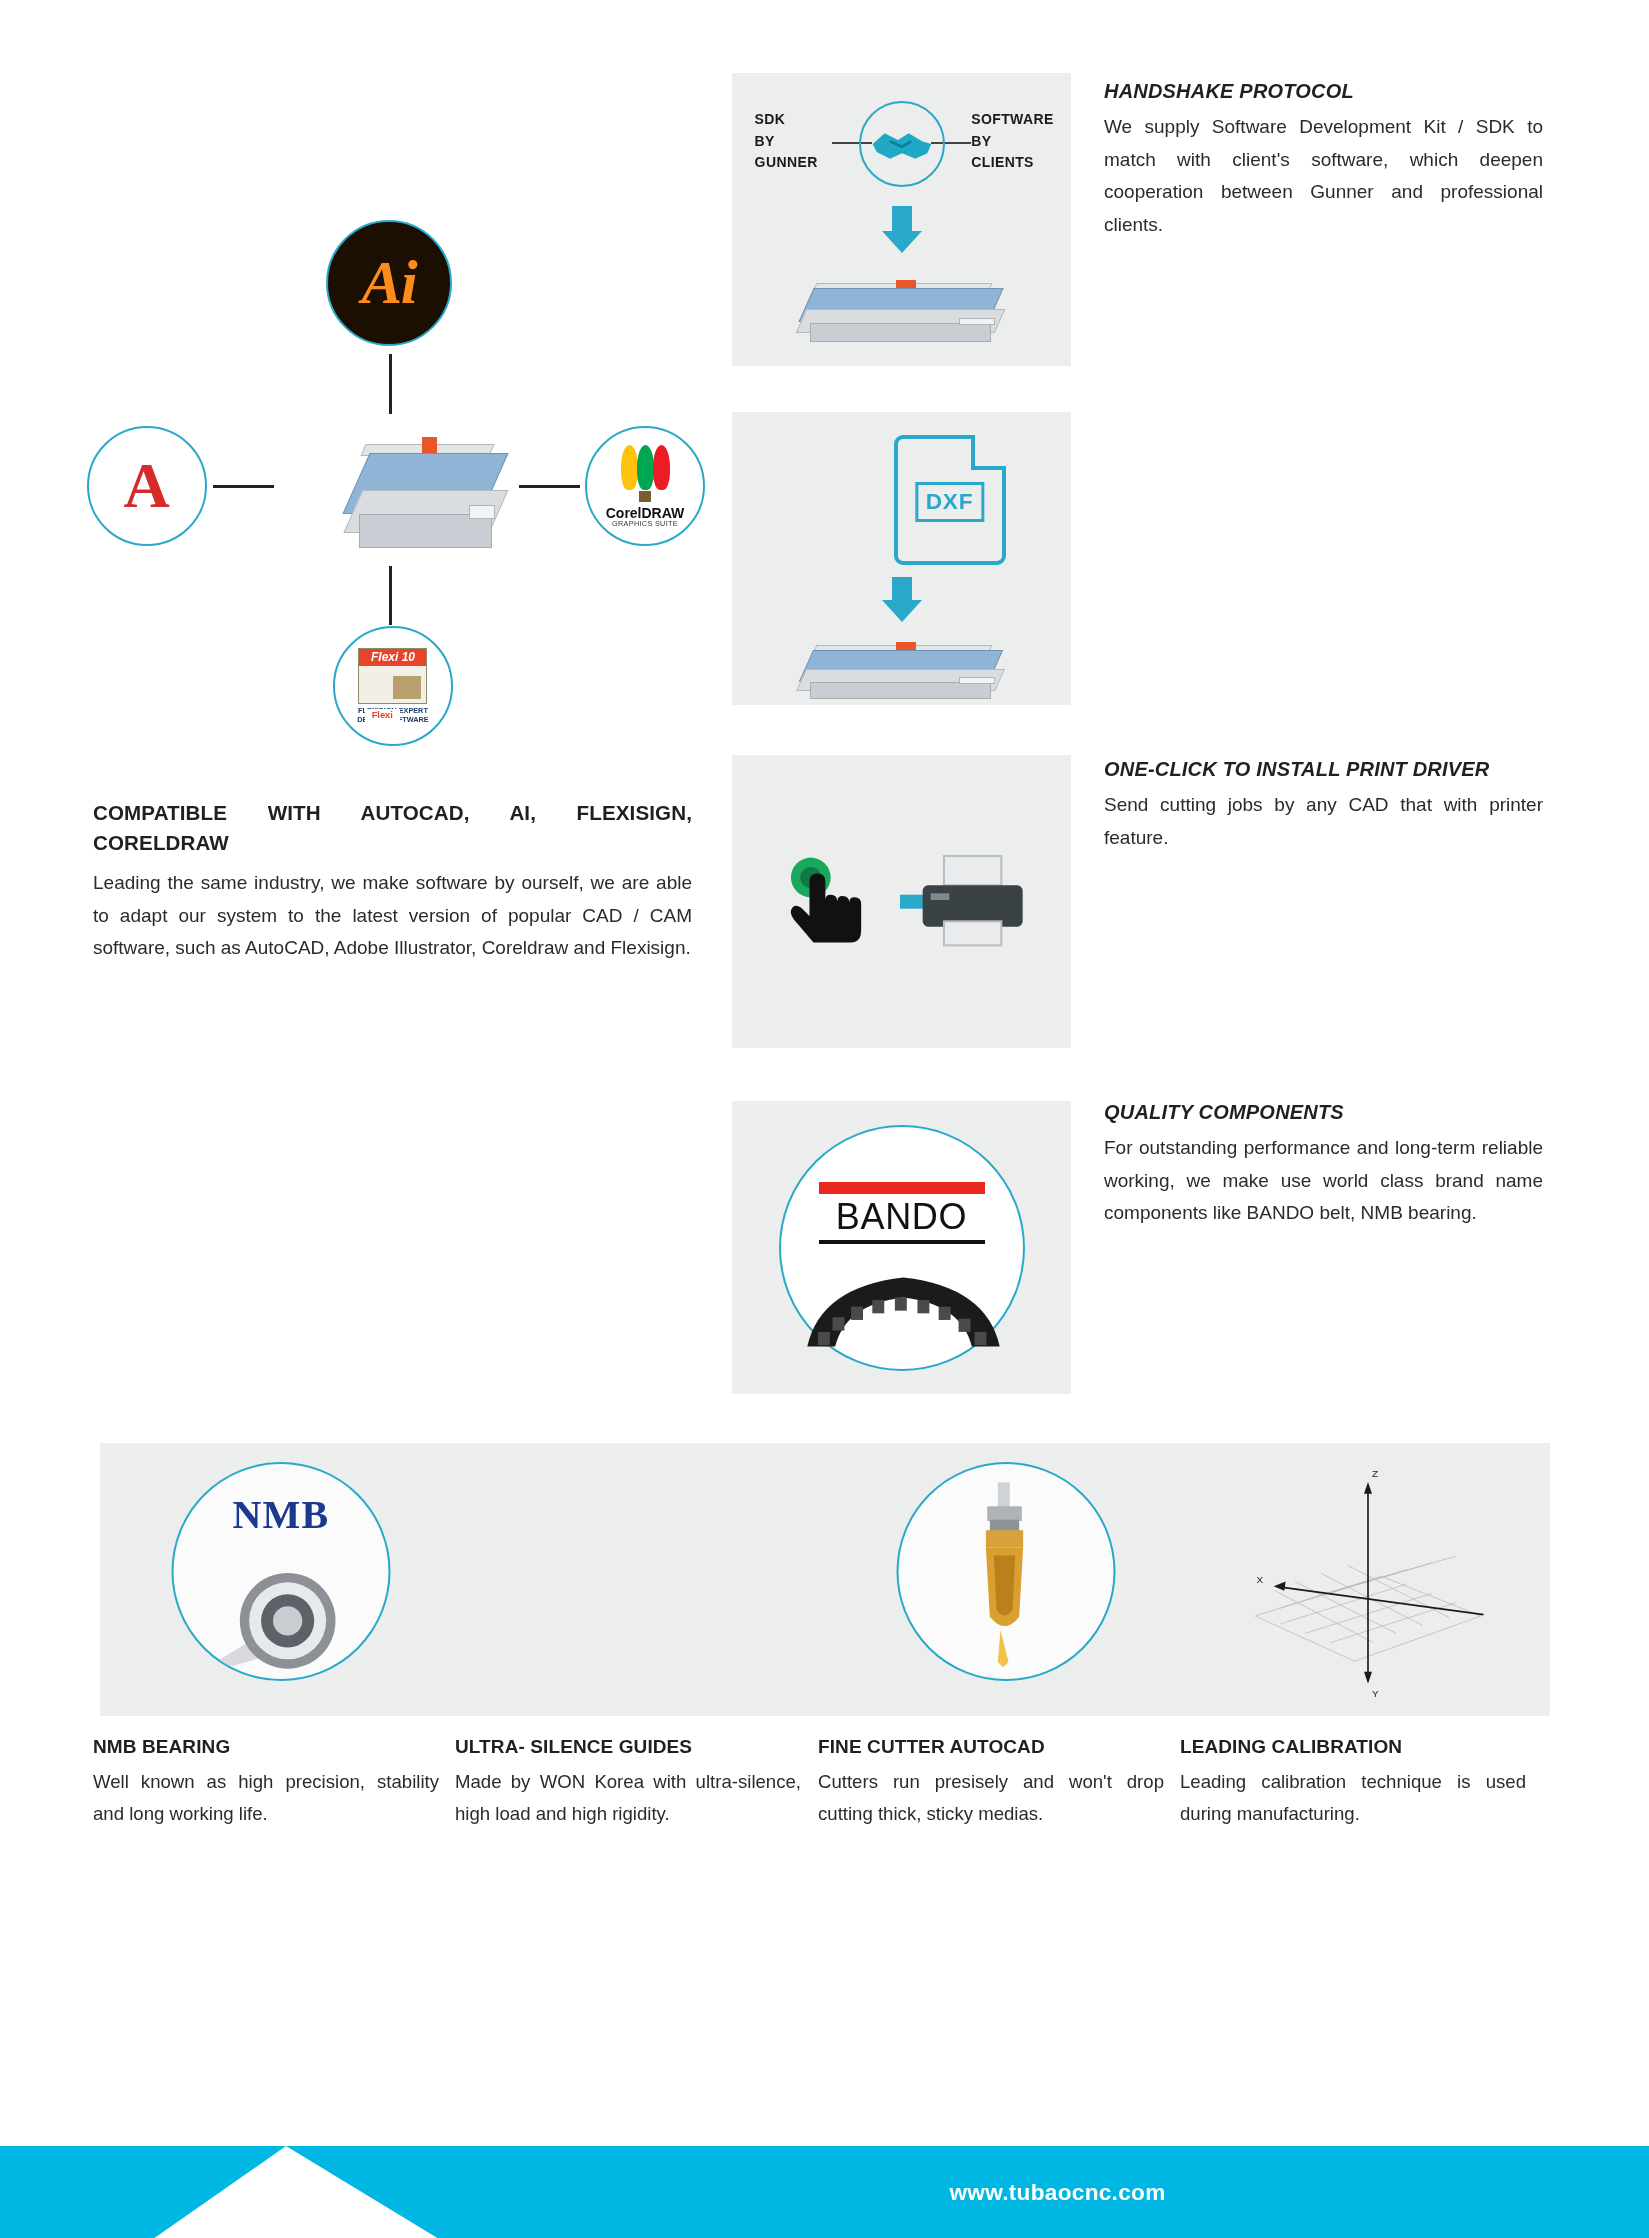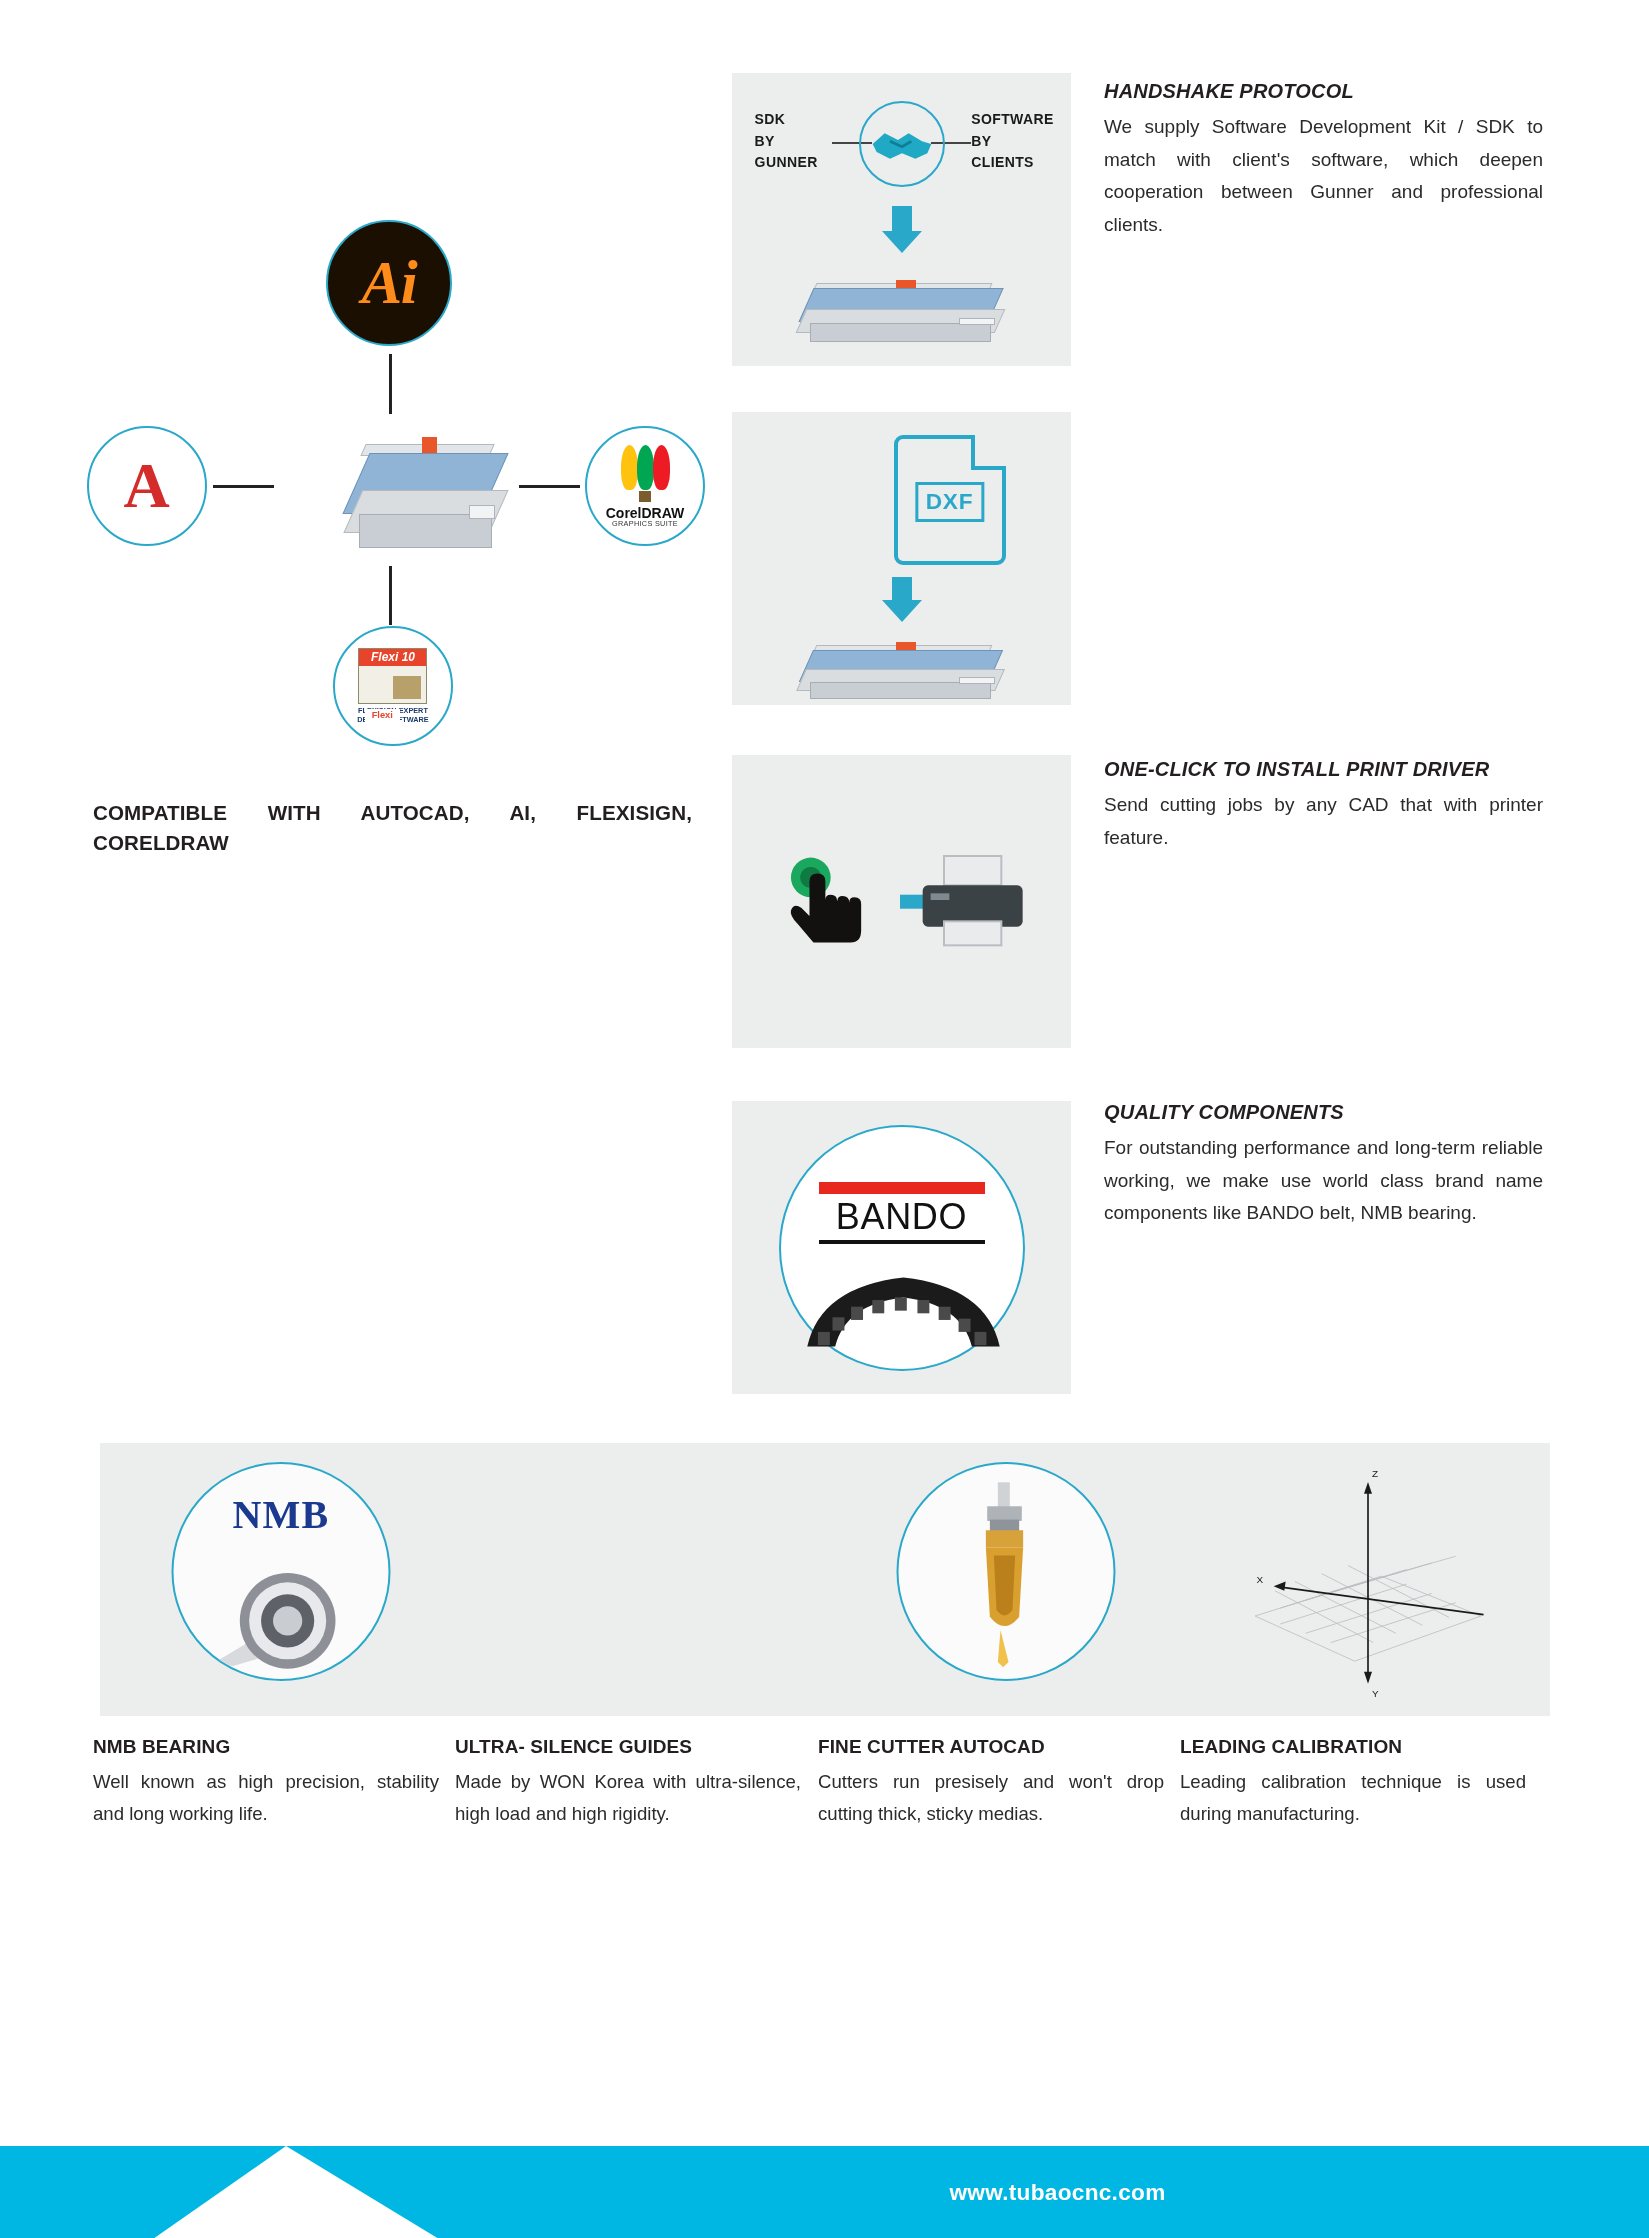--- a/index.html
+++ b/index.html
@@ -171,20 +171,21 @@
         <div class="m-table"></div>
           <div class="m-table2"></div>
         <div class="m-base"></div>
           <div class="m-panel"></div>
       </div>
     </div>
   </div>
 
   <div class="left-caption">
     <h3>COMPATIBLE WITH AUTOCAD, AI, FLEXISIGN, CORELDRAW</h3>
+    <p>Leading the same industry, we make software by ourself, we are able to adapt our system to the latest version of popular CAD / CAM software, such as AutoCAD, Adobe Illustrator, Coreldraw and Flexisign.</p>
   </div>
 
   <div class="f-img" style="top:73px;height:293px;padding-left:28px;">
     <div class="hs-row">
       <div class="hs-label hs-left">
         <div>SDK</div>
         <div>BY</div>
         <div>GUNNER</div>
       </div>
       <div class="hs-label hs-right">

